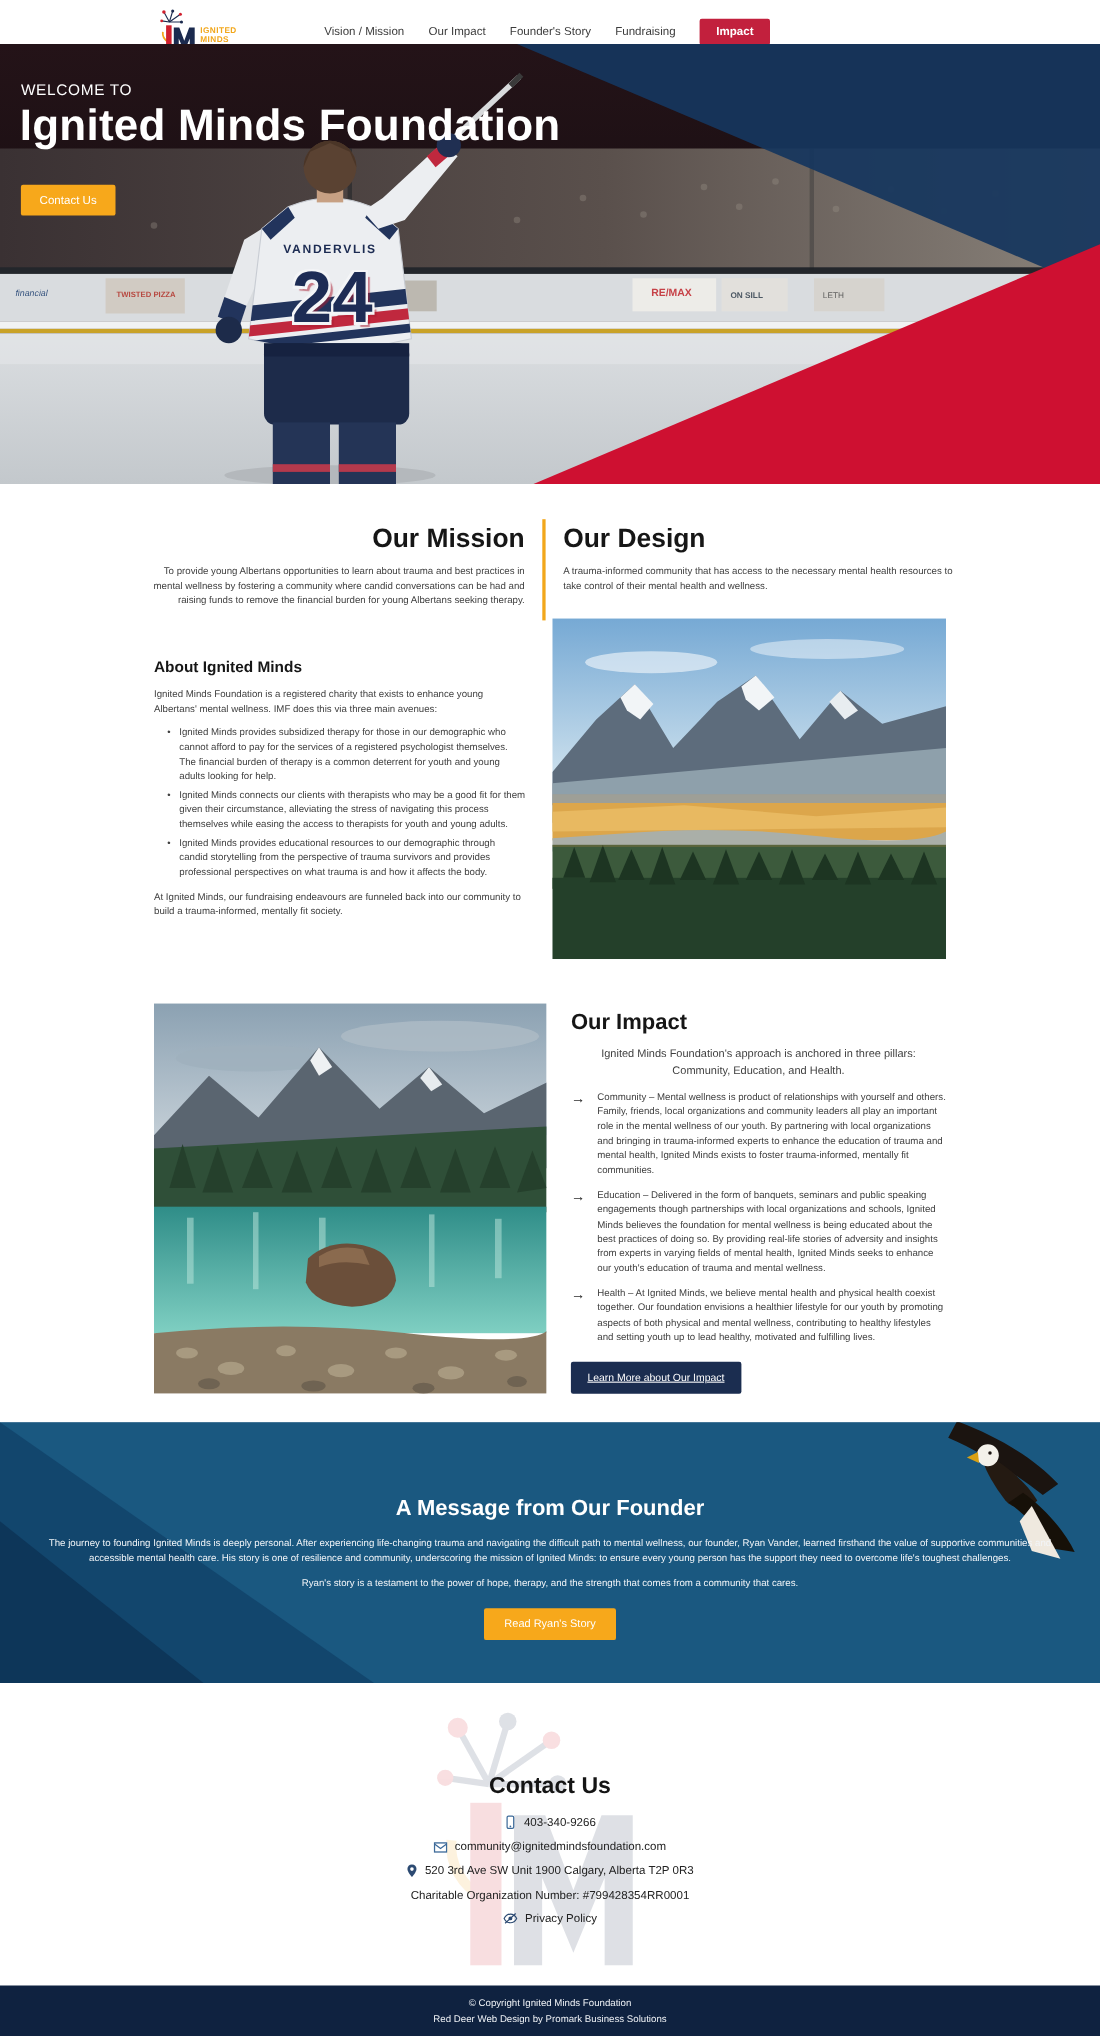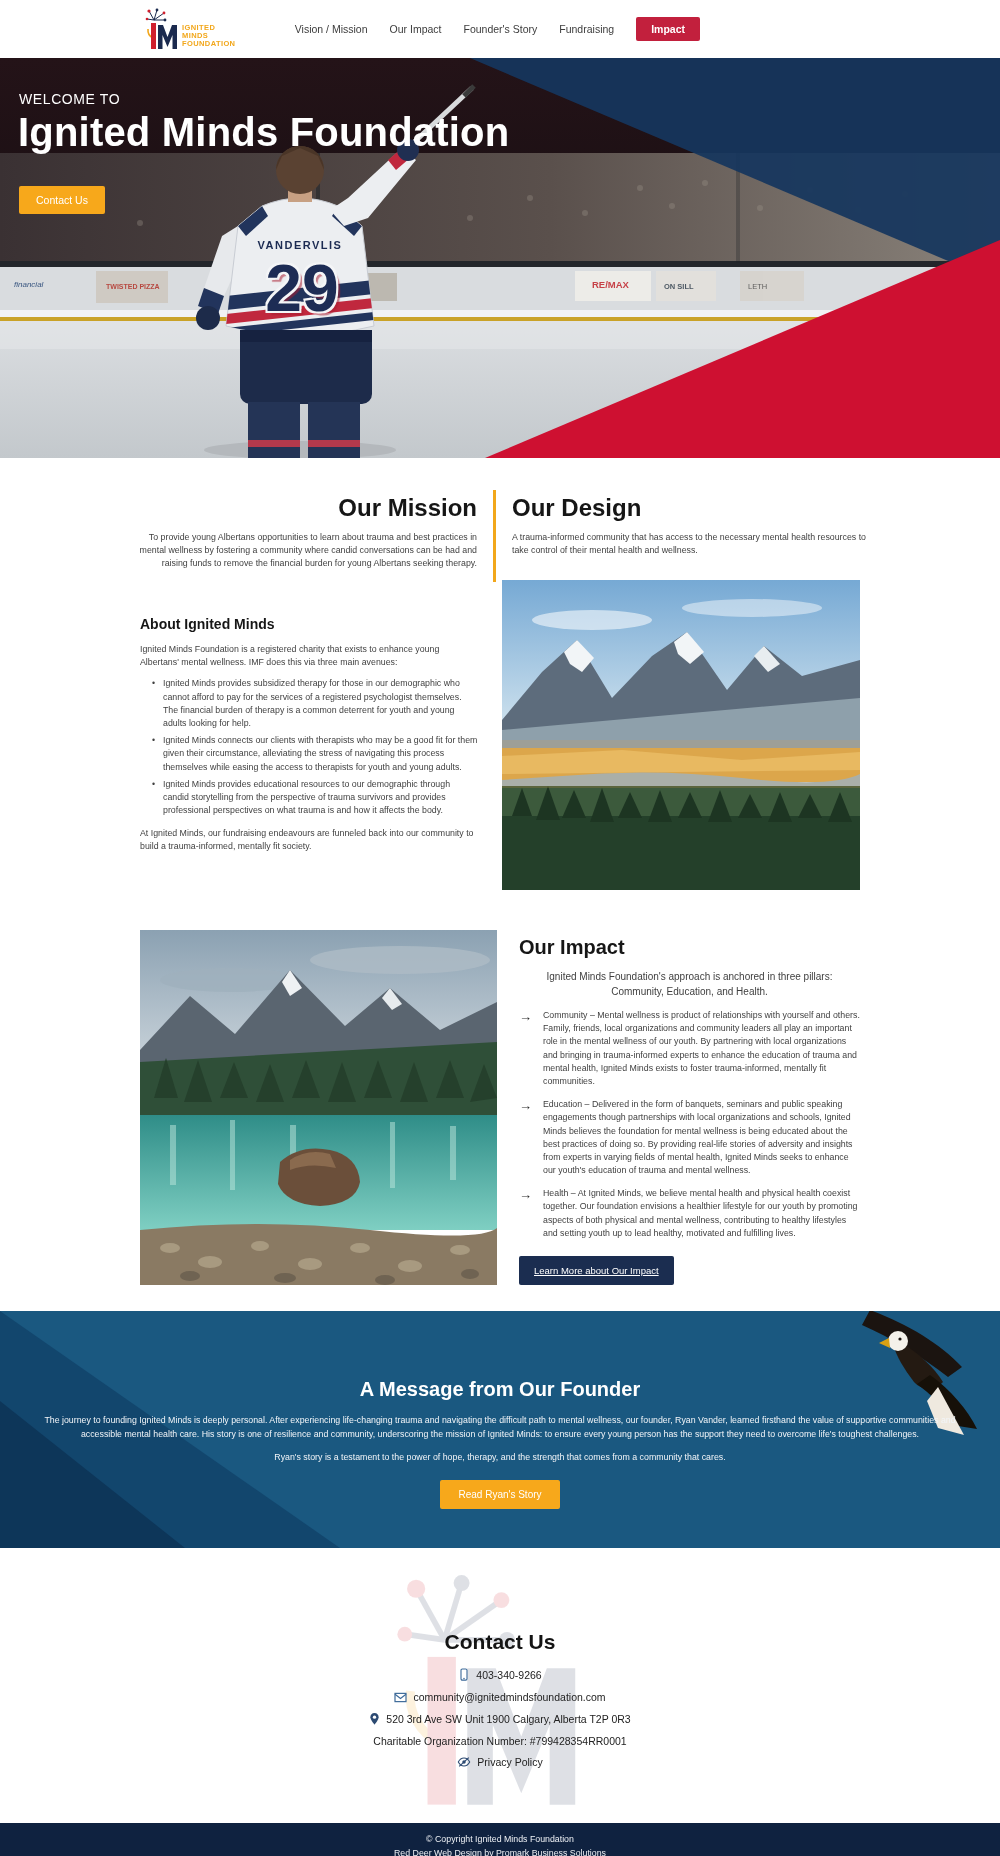--- a/index.html
+++ b/index.html
@@ -4,21 +4,21 @@
 <style>
   * { box-sizing: border-box; margin: 0; padding: 0; }
   html,body { background:#ffffff; }
   body {
     width: 1000px;
     font-family: "Liberation Sans", "DejaVu Sans", sans-serif;
     color: #3a3a3a;
   }
 
   
-  .header { height: 58px; background: #fff; position: relative; }
+  .header { height: 40px; background: #fff; position: relative; }
   .header-inner { position: absolute; left: 145px; right: 300px; top: 0; height: 58px;
     display: flex; align-items: center; justify-content: space-between; }
   .logo { display: flex; align-items: flex-end; gap: 3px; }
   .logo-text { font-size: 7.5px; font-weight: bold; color: #f2a71b; line-height: 8px; letter-spacing: .4px; padding-bottom: 3px; }
   .nav { display: flex; align-items: center; gap: 22px; }
   .nav a { font-size: 10.5px; color: #3c3c3c; text-decoration: none; font-weight: 500; }
   .donate-btn { background: #c2203d; color: #fff; font-size: 10.5px; font-weight: bold;
     padding: 6px 15px; border: none; border-radius: 2px; cursor: pointer; }
 
   
@@ -231,21 +231,21 @@
     <polygon points="485,400 1000,182 1000,400" fill="#ce1031"></polygon>
   </svg>
 
   <span class="board-ad ad-0">financial</span>
   <span class="board-ad ad-1">TWISTED PIZZA</span>
   <span class="board-ad ad-2">RE/MAX</span>
   <span class="board-ad ad-3">ON SILL</span>
   <span class="board-ad ad-4">LETH</span>
 
   <span class="jersey-name">VANDERVLIS</span>
-  <span class="jersey-number">29</span>
+  <span class="jersey-number">24</span>
 
   <div class="hero-eyebrow">WELCOME TO</div>
   <h1 class="hero-title">Ignited Minds Foundation</h1>
   <button class="hero-cta">Contact Us</button>
 </div>
 
 <div class="mv">
   <div class="mv-grid">
     <div class="mv-col mv-left">
       <h2>Our Mission</h2>

